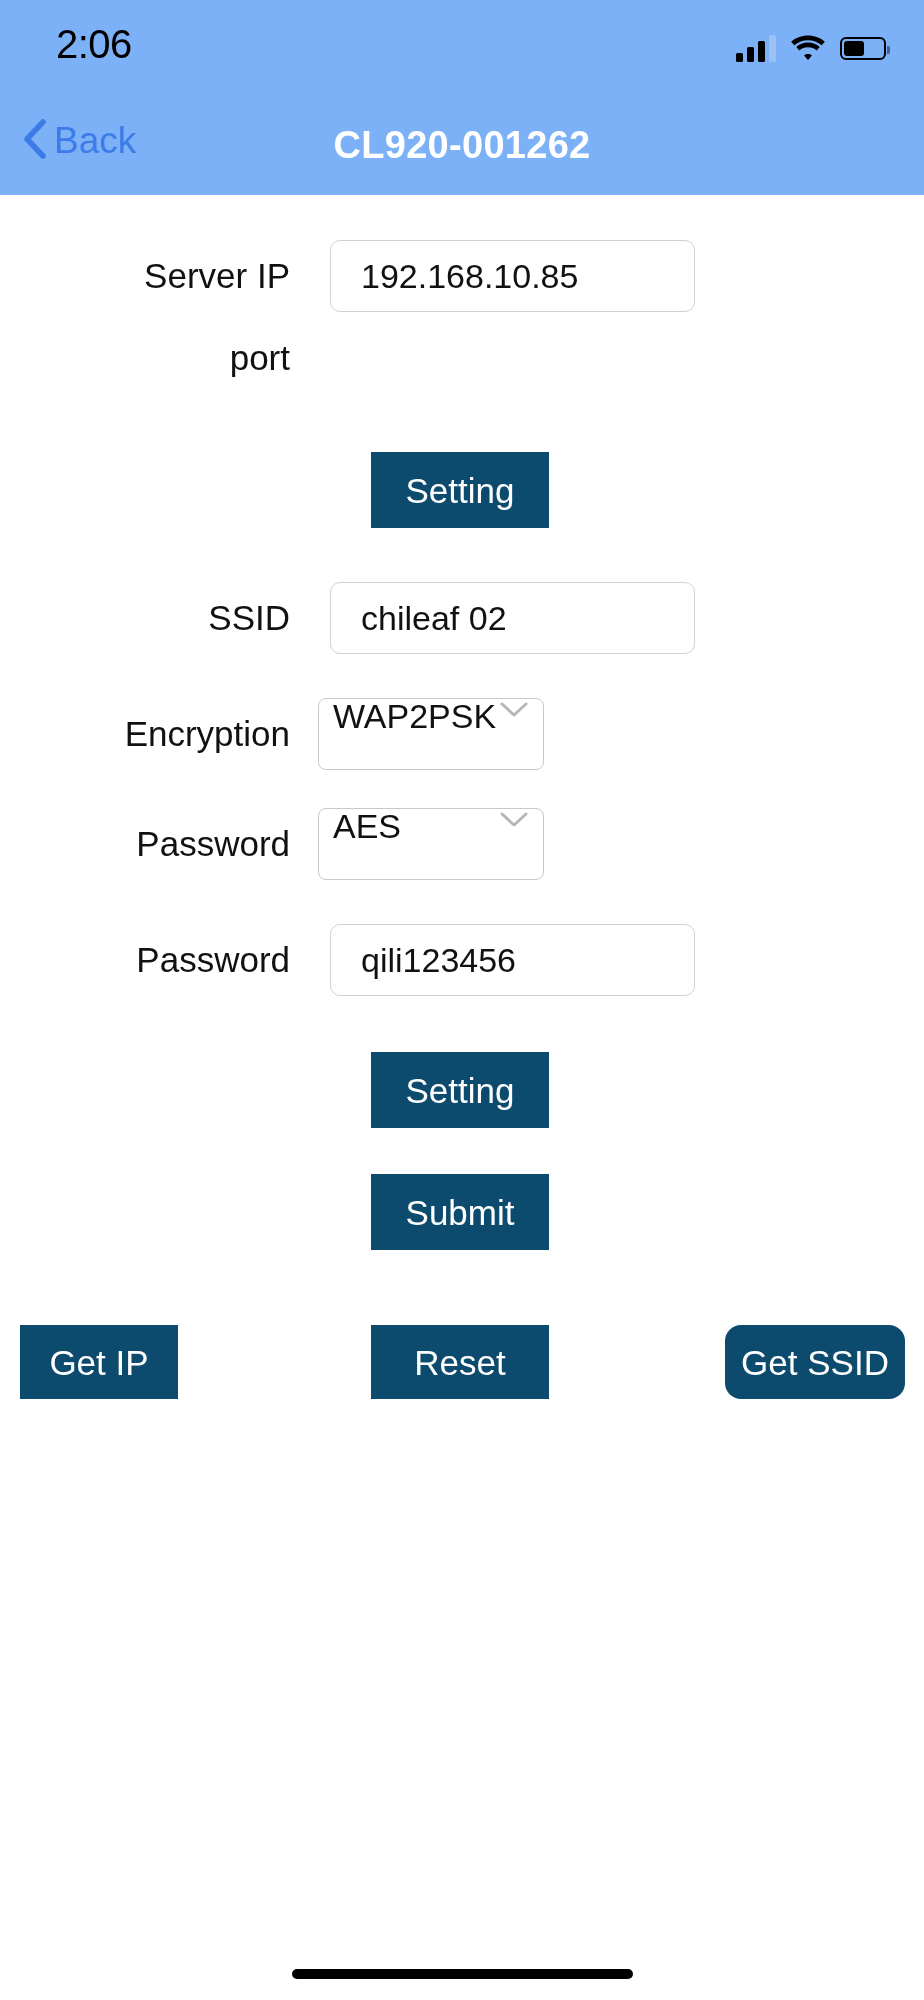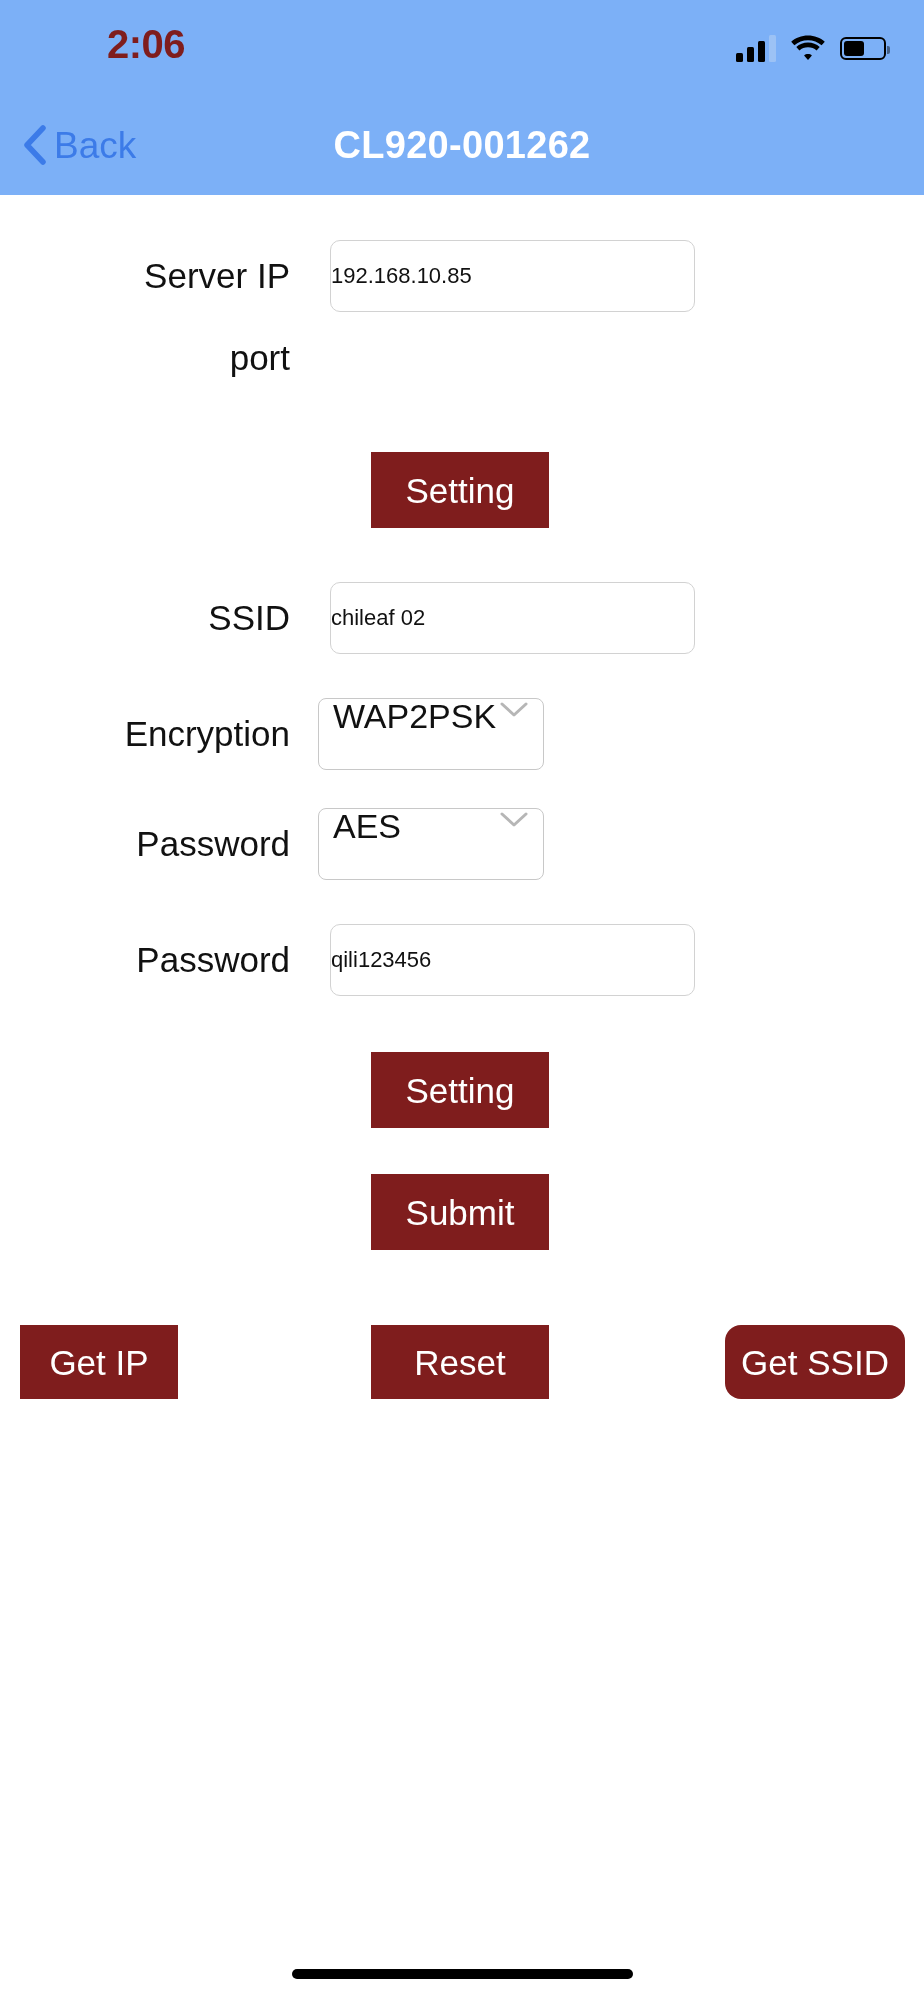--- a/index.html
+++ b/index.html
@@ -28,24 +28,23 @@
     left: 0; top: 0;
     width: 924px;
     height: 86px;
   }
   .status-time {
     position: absolute;
     left: 56px;
     top: 22px;
     width: 180px;
     font-size: 40px;
-    font-weight: bold;
-    color: #7f1d1d;
+    font-weight: normal;
+    color: #000000;
     letter-spacing: -0.5px;
-    text-align: center;
   }
   .status-icons {
     position: absolute;
     right: 38px;
     top: 28px;
     display: flex;
     align-items: flex-end;
     gap: 14px;
     height: 34px;
   }
@@ -92,24 +91,24 @@
     left: 2.2px; top: 2.2px; bottom: 2.2px;
     width: 48%;
     background: #000;
     border-radius: 3px;
   }
 
   
   .back-btn {
     position: absolute;
     left: 22px;
-    top: 120px;
+    top: 109px;
     height: 50px;
     display: flex;
-    align-items: center;
+    align-items: flex-end;
     gap: 6px;
     cursor: pointer;
   }
   .back-chevron { width: 26px; height: 40px; display: block; }
   .back-label {
     font-size: 37px;
     color: #3C7BE8;
     line-height: 1;
   }
   .nav-title {
@@ -146,23 +145,23 @@
     position: absolute;
     left: 330px;
     top: 0;
     width: 365px;
     height: 72px;
     box-sizing: border-box;
     border: 1.5px solid #D2D2D2;
     border-radius: 10px;
     background: #FFFFFF;
     font-family: "Liberation Sans", sans-serif;
-    font-size: 22px;
+    font-size: 34px;
     color: #111111;
-    padding: 0 0;
+    padding: 0 30px;
     outline: none;
   }
   .select-box {
     position: absolute;
     left: 318px;
     top: 0;
     width: 226px;
     height: 72px;
     box-sizing: border-box;
     border: 1.5px solid #C8C8C8;
@@ -177,21 +176,21 @@
   .select-value {
     font-size: 34px;
     color: #111111;
     line-height: 1;
   }
   .chev-down { width: 30px; height: 20px; display: block; flex: none; }
 
   
   .btn {
     position: absolute;
-    background: #7f1d1d;
+    background: #0c4a6e;
     border: none;
     color: #FFFFFF;
     font-family: "Liberation Sans", sans-serif;
     font-size: 35px;
     line-height: 1;
     display: flex;
     align-items: center;
     justify-content: center;
     cursor: pointer;
     border-radius: 0;

